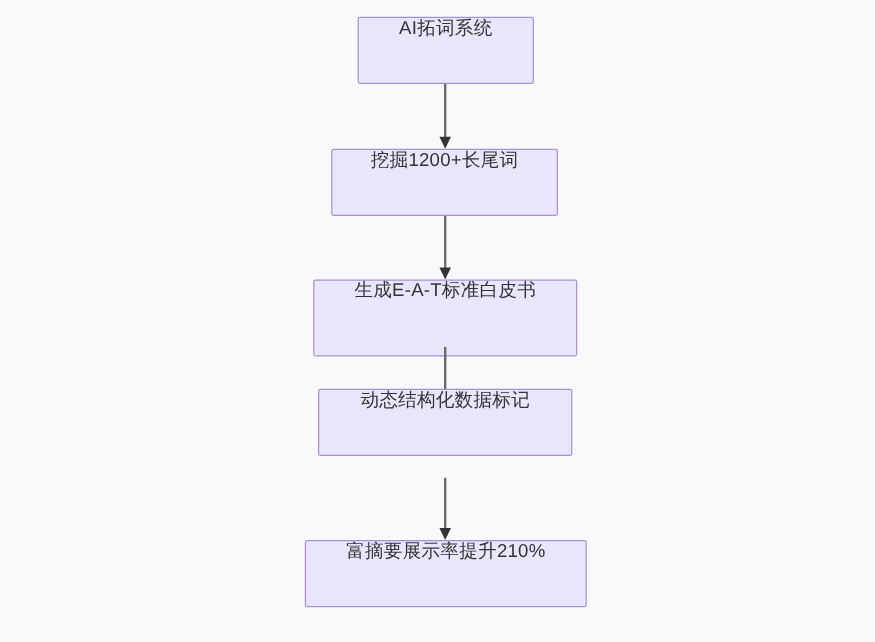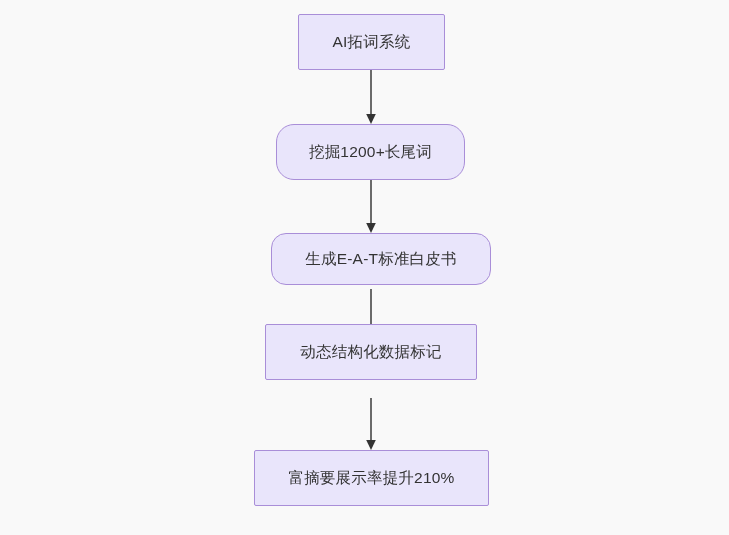--- a/index.html
+++ b/index.html
@@ -18,36 +18,35 @@
     width: 729px;
     height: 535px;
   }
   .node {
     position: absolute;
     box-sizing: border-box;
     background: #e9e5fb;
     border: 1.4px solid #a98ed8;
     border-radius: 2px;
     display: flex;
-    align-items: center;
     justify-content: center;
     color: #333333;
     font-size: 15.5px;
     line-height: 1.2;
     letter-spacing: 0.2px;
     white-space: nowrap;
   }
   .node-label {
     display: block;
     text-align: center;
   }
   
   .node-1 { left: 298px; top: 14px;  width: 147px; height: 56px; }
-  .node-2 { left: 276px; top: 124px; width: 189px; height: 56px; border-radius: 18px; }
-  .node-3 { left: 271px; top: 233px; width: 220px; height: 52px; border-radius: 15px; }
+  .node-2 { left: 276px; top: 124px; width: 189px; height: 56px; }
+  .node-3 { left: 261px; top: 233px; width: 220px; height: 64px; }
   .node-4 { left: 265px; top: 324px; width: 212px; height: 56px; }
   .node-5 { left: 254px; top: 450px; width: 235px; height: 56px; }
 
   .connector {
     position: absolute;
     left: 364px;
     width: 14px;
     overflow: visible;
   }
   .connector svg { display: block; }

